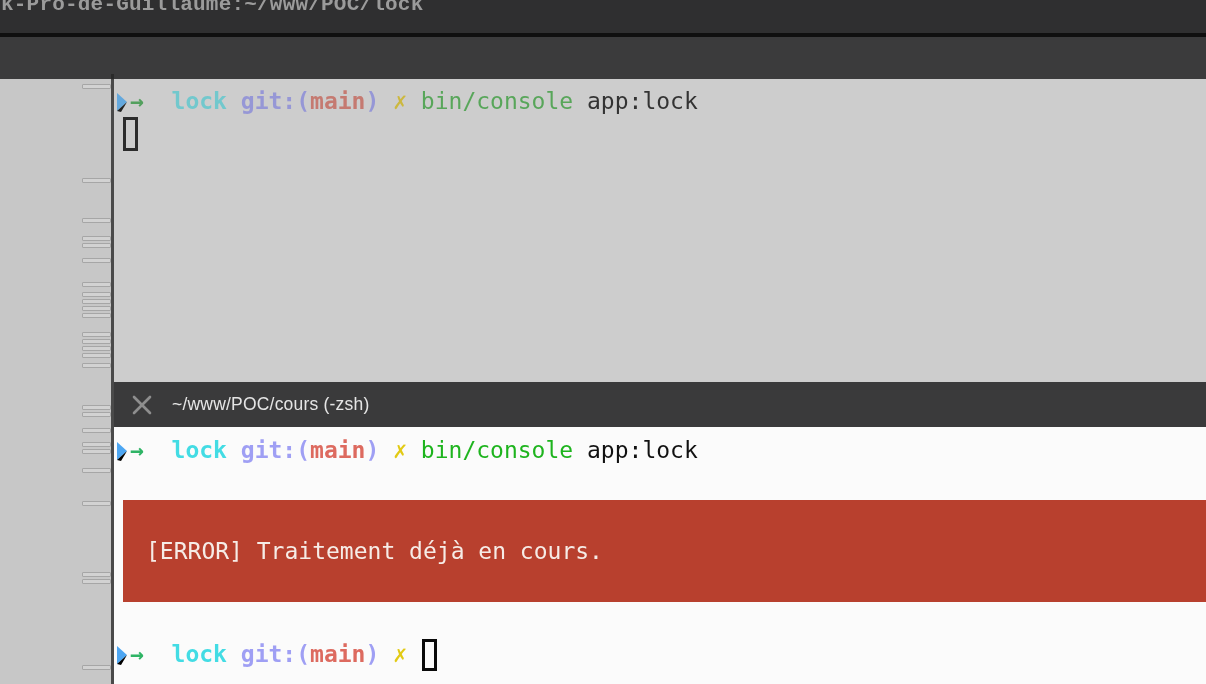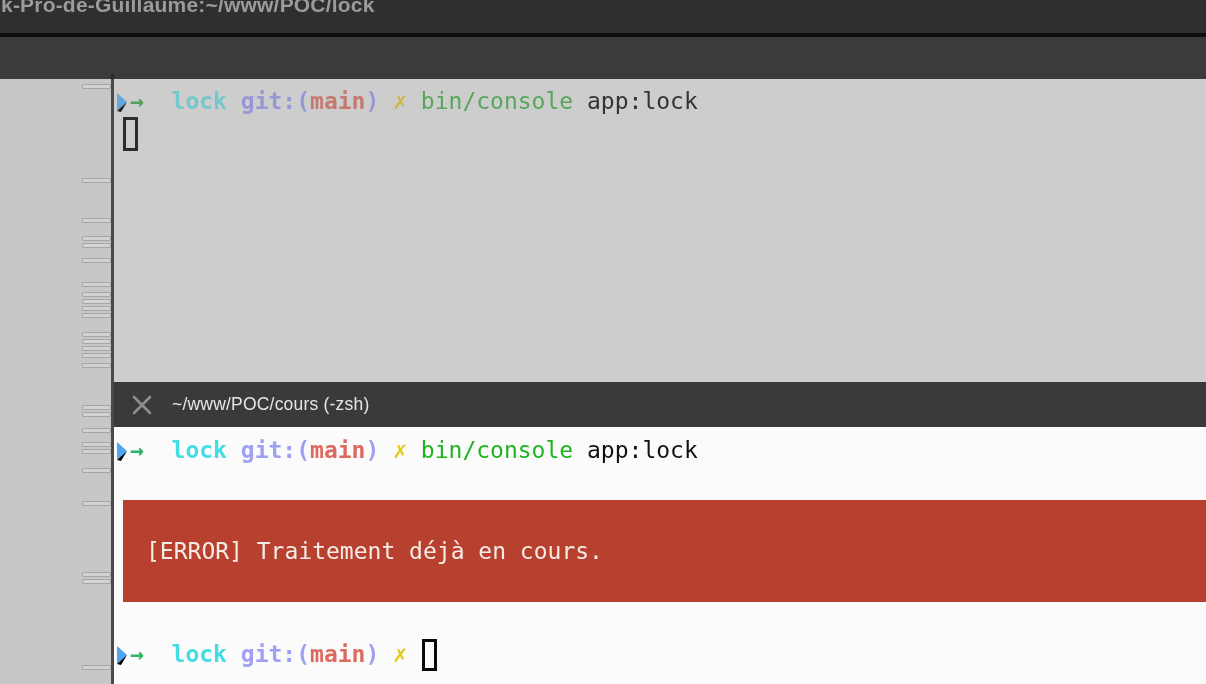--- a/index.html
+++ b/index.html
@@ -2,21 +2,21 @@
 <html><head>
 <meta charset="utf-8">
 <style>
   html,body{margin:0;padding:0;background:#888;}
   .screen{
     position:relative; width:1206px; height:684px; overflow:hidden;
     background:#c7c7c7; font-family:"Liberation Sans", sans-serif;
     -webkit-font-smoothing:antialiased;
   }
   
-  .titlebar{position:absolute; left:0; top:0; width:1206px; height:33px; background:#2f2f30; overflow:hidden;}
+  .titlebar{position:absolute; left:0; top:0; width:1206px; height:33px; background:#2f2f30; overflow:hidden;font-family:Liberation Mono, monospace;}
   .titlebar .wtitle{
     position:absolute; left:1px; top:-7px; font-size:21px; font-weight:700;
     color:#9b9b9b; white-space:nowrap; letter-spacing:.2px;
   }
   .blackstrip{position:absolute; left:0; top:33px; width:1206px; height:4px; background:#0f0f0f;}
   .tabbar{position:absolute; left:0; top:37px; width:1206px; height:42px; background:#3b3b3c;}
   .tab-sep{position:absolute; left:111px; top:37px; width:3px; height:42px; background:#2a2a2a;}
   .ellipsis-btn{position:absolute; left:71px; top:43px; width:28px; height:28px; cursor:default;}
   .tab{position:absolute; left:116px; top:37px; height:42px; display:flex; align-items:center; padding-left:14px;}
   .tab .closeico{margin-right:19px;}

